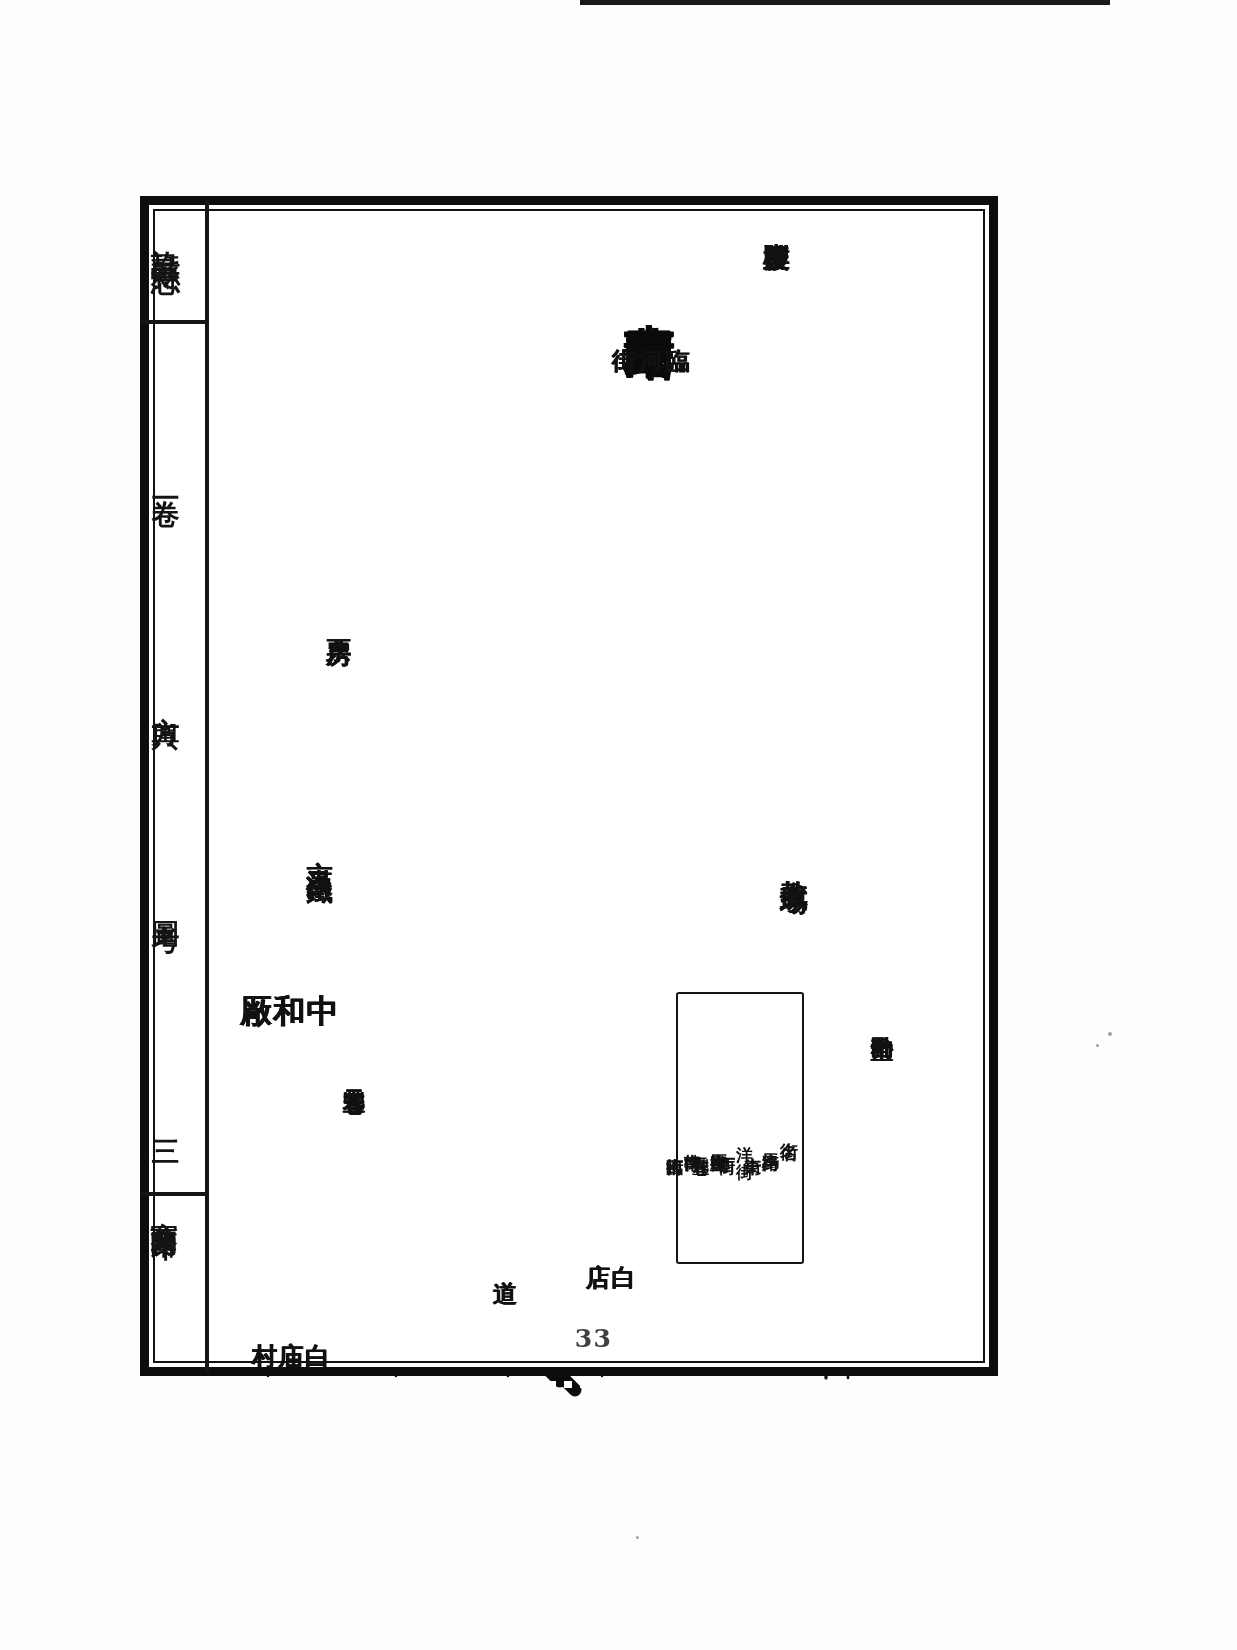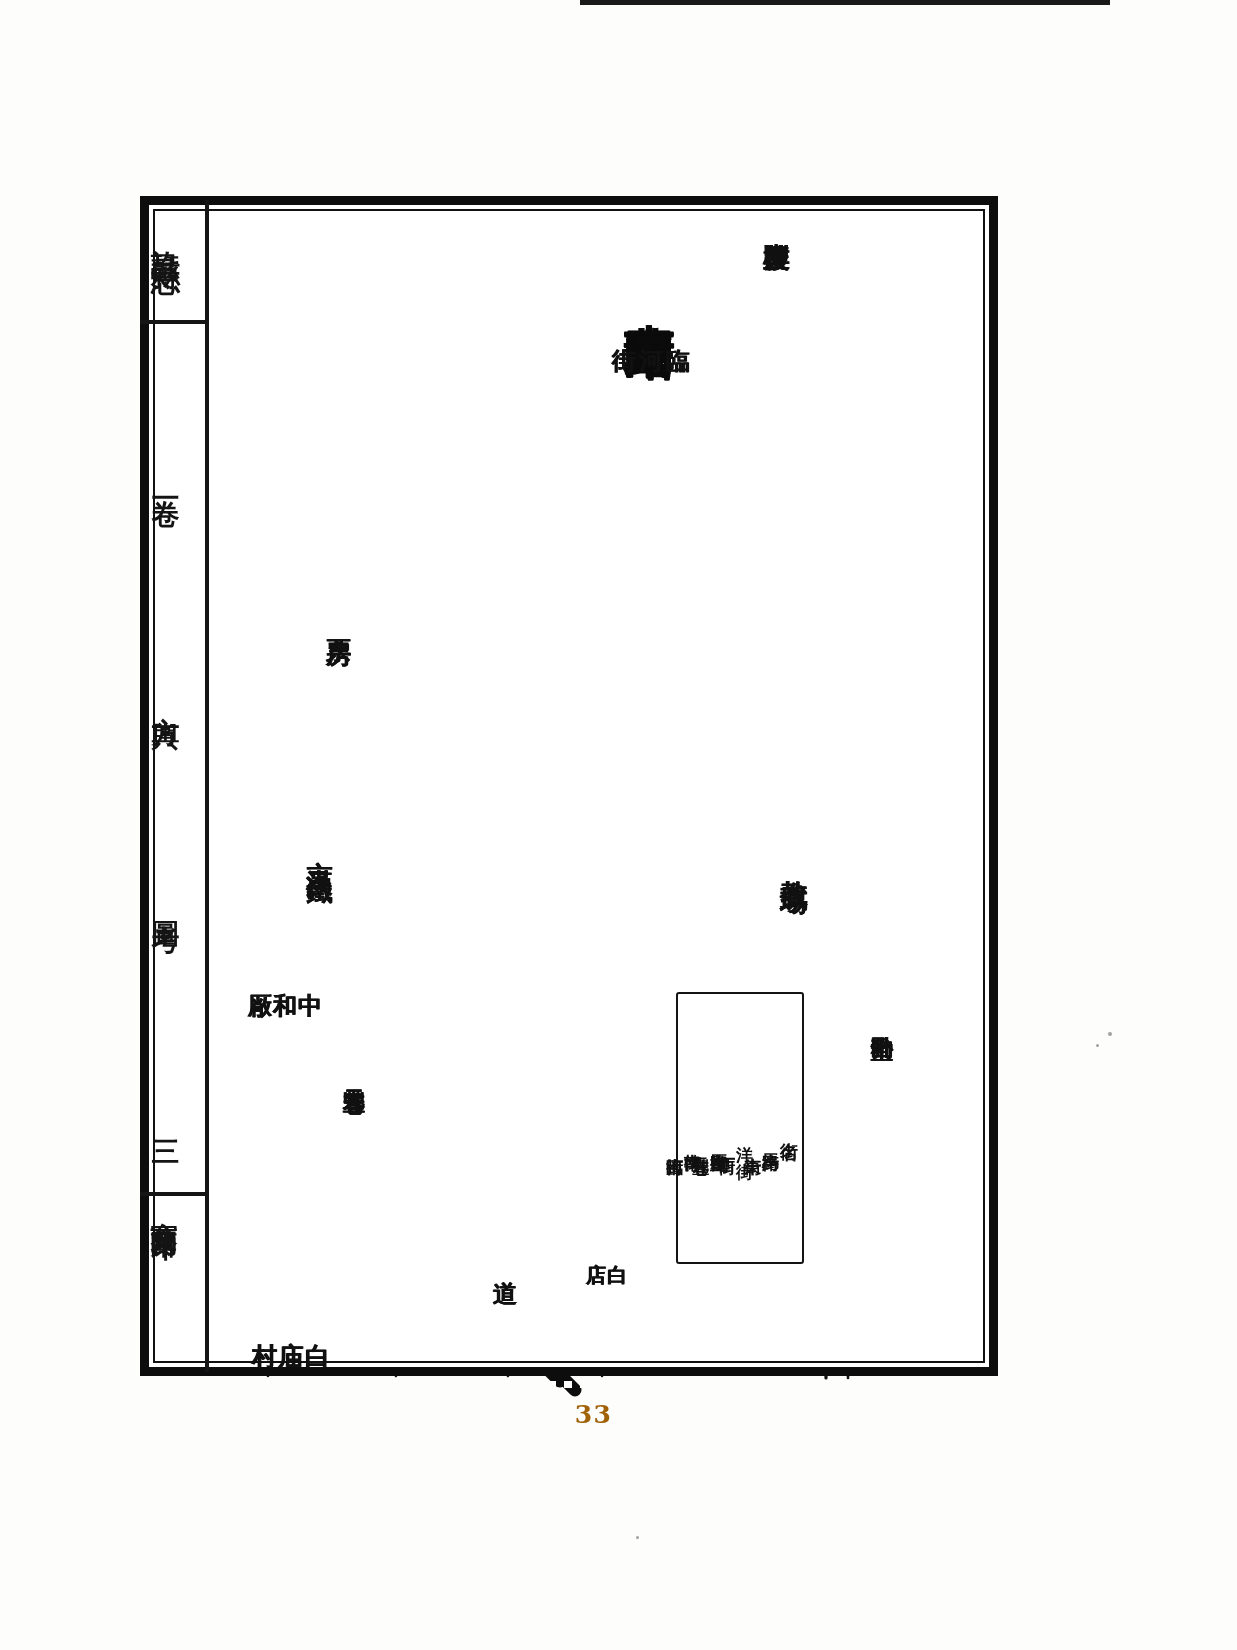--- a/index.html
+++ b/index.html
@@ -46,22 +46,22 @@
      border:2.5px solid #141414;border-radius:3px;background:transparent;}
   #legend-grid{position:absolute;inset:4px;display:flex;flex-direction:row-reverse;
      gap:0;}
   .legend-col{display:flex;flex-direction:column;align-items:center;
      writing-mode:vertical-rl;text-orientation:upright;
      font-size:17px;font-weight:700;letter-spacing:.02em;color:#111;
      width:26px;line-height:1.05;}
   .legend-head{font-size:18px;}
 
   
-  #folio{position:absolute;left:0;top:1400px;width:1187px;text-align:center;
-     font-size:25px;font-weight:700;color:#a16207;letter-spacing:.05em;}
+  #folio{position:absolute;left:0;top:1324px;width:1187px;text-align:center;
+     font-size:25px;font-weight:700;color:#404040;letter-spacing:.05em;}
 
   
   .speck{position:absolute;background:#555;border-radius:50%;opacity:.55;}
 </style>
 </head>
 <body>
 
 <div id="page">
 
   <div class="scan-rule" style="left:580px;top:0px;width:530px;height:5px;"></div>
@@ -371,27 +371,27 @@
   <div class="lbl h" style="left:612px;top:345px;font-size:24px;direction:rtl;unicode-bidi:bidi-override;letter-spacing:.12em;">臨河街</div>
 
   <div class="lbl" style="left:322px;top:620px;font-size:25px;">票房</div>
 
   <div class="lbl" style="left:303px;top:840px;font-size:26px;letter-spacing:.34em;">京漢鐵</div>
 
   <div class="lbl" style="left:776px;top:858px;font-size:27px;letter-spacing:.16em;">教武塲</div>
 
   <div class="lbl" style="left:868px;top:1018px;font-size:22px;letter-spacing:.06em;">卧狗堂</div>
 
-  <div class="lbl h" style="left:248px;top:990px;font-size:24px;direction:rtl;unicode-bidi:bidi-override;letter-spacing:.04em;">中和厰</div>
+  <div class="lbl h" style="left:240px;top:990px;font-size:32px;direction:rtl;unicode-bidi:bidi-override;letter-spacing:.04em;">中和厰</div>
 
   <div class="lbl" style="left:340px;top:1072px;font-size:22px;letter-spacing:.06em;">元豐巷</div>
 
   <div class="lbl" style="left:489px;top:1262px;font-size:24px;">道</div>
 
-  <div class="lbl h" style="left:586px;top:1262px;font-size:20px;direction:rtl;unicode-bidi:bidi-override;letter-spacing:.06em;">白店</div>
+  <div class="lbl h" style="left:586px;top:1262px;font-size:24px;direction:rtl;unicode-bidi:bidi-override;letter-spacing:.06em;">白店</div>
 
   <div class="lbl h" style="left:252px;top:1340px;font-size:25px;direction:rtl;unicode-bidi:bidi-override;letter-spacing:.06em;">白庙村</div>
 
   <div id="street-legend">
     <div id="legend-grid">
 
       <div class="legend-col">
         <span class="legend-head">街名</span>
       </div>
 

